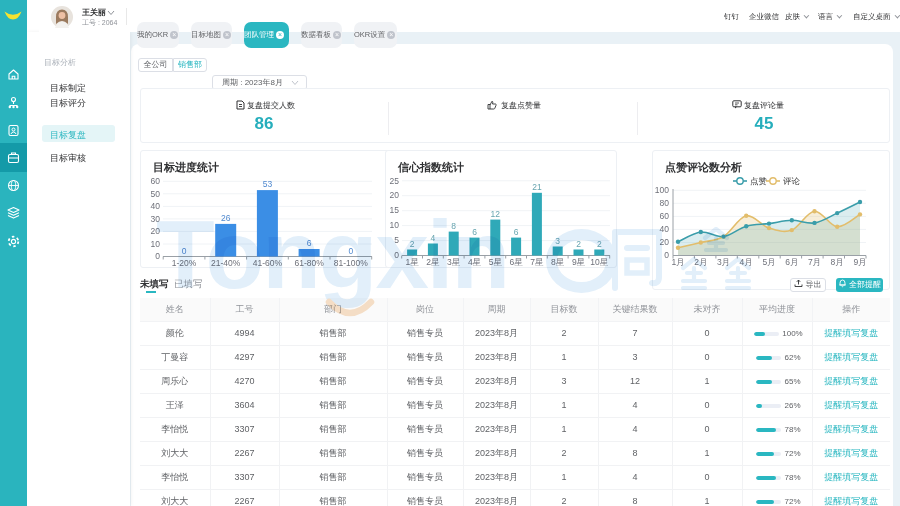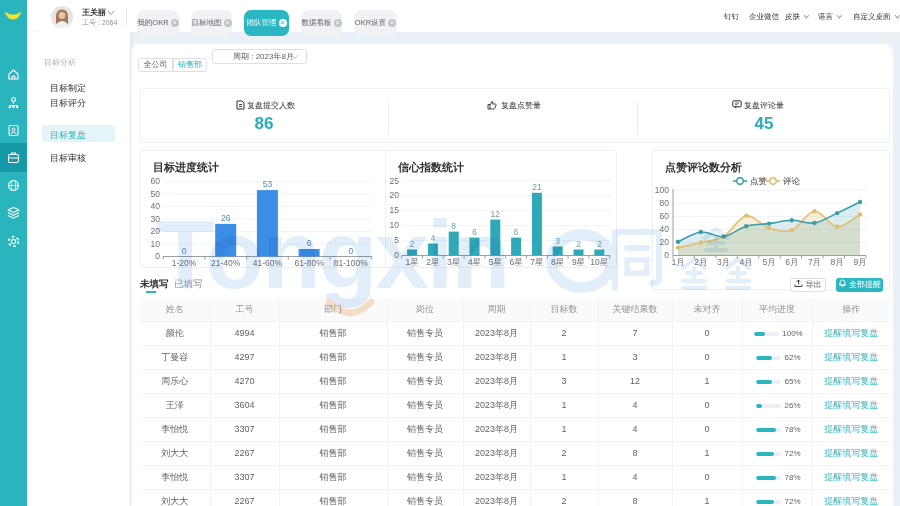--- a/index.html
+++ b/index.html
@@ -8,32 +8,32 @@
 #iconbar .ic { position:absolute; left:6px; width:15px; height:15px; }
 #icsel { position:absolute; left:0; top:143px; width:27px; height:29px; background:#149aa8; }
 #header { left:27px; top:0; width:873px; height:32px; background:#fff; z-index:20;margin-left:12px; }
 #subside { left:27px; top:32px; width:103px; height:474px; background:#fff; z-index:10; box-shadow:1px 0 4px rgba(0,0,0,0.06);text-decoration:underline; }
 #mainbg { left:128px; top:32px; width:772px; height:474px; background:#e9f1f6; }
 #card { position:absolute; left:3px; top:12px; width:762px; height:462px; background:#fff; border-radius:8px 8px 0 0; }
 .panel { position:absolute; background:#fff; border:1px solid #edf0f4; border-radius:3px; }
 .hname { position:absolute; left:43px; top:7px; font-size:8px; font-weight:bold; color:#303133; white-space:nowrap; }
 .hid { position:absolute; left:43px; top:18px; font-size:7px; color:#909399; white-space:nowrap; }
 .hdiv { position:absolute; left:87px; top:8px; width:1px; height:17px; background:#e8e8e8; }
-.ntab { position:absolute; top:10px; height:26px; border-radius:7px; background:#f0f2f5; color:#606266; font-size:7.5px; display:flex; align-items:center; justify-content:center; white-space:nowrap; }
+.ntab { position:absolute; top:22px; height:26px; border-radius:7px; background:#f0f2f5; color:#606266; font-size:7.5px; display:flex; align-items:center; white-space:nowrap; }
 .ntab.act { background:#2ab7c1; color:#fff; }
 .cx { display:inline-block; width:8px; height:8px; border-radius:50%; background:#c0c4cc; color:#fff; font-size:7px; line-height:8px; text-align:center; margin-left:2px; }
 .act .cx { background:#fff; color:#2ab7c1; }
 .hlink { position:absolute; top:12px; font-size:7.5px; color:#303133; white-space:nowrap; }
 .caret { display:inline-block; width:4px; height:4px; border-right:1px solid #909399; border-bottom:1px solid #909399; transform:rotate(45deg) translateY(-2px); margin-left:3px; }
 .smh { position:absolute; left:17px; top:25px; font-size:8px; color:#aab0b8; }
 .smi { position:absolute; left:23px; font-size:9px; color:#303133;text-align:center; }
 .smact { position:absolute; left:15px; top:93px; width:73px; height:17px; background:#e4f5f7; border-radius:3px; }
 .fbtn { position:absolute; top:26px; height:14px; background:#fff; border:1px solid #dcdfe6; font-size:8px; line-height:12px; text-align:center; color:#606266; }
 #fsel { color:#2ab7c1; }
-#fdrop { position:absolute; left:84px; top:17px; width:95px; height:15px; background:#fff; border:1px solid #dcdfe6; border-radius:3px; font-size:8px; color:#606266; line-height:13px; padding-left:20px; }
+#fdrop { position:absolute; left:84px; top:43px; width:95px; height:15px; background:#fff; border:1px solid #dcdfe6; border-radius:3px; font-size:8px; color:#606266; line-height:13px; padding-left:9px; }
 .stlab { position:absolute; top:11px; font-size:8px; color:#303133; white-space:nowrap; }
 .stnum { position:absolute; top:25px; width:100px; text-align:center; font-size:17px; font-weight:bold; color:#26aebc; }
 .stdiv { position:absolute; top:13px; width:1px; height:33px; background:#ededf0; }
 .ctitle { position:absolute; top:9px; left:12px; font-size:11px; font-weight:bold; color:#303133; }
 .ttab1 { position:absolute; left:0px; top:6px; font-size:9.5px; font-weight:bold; color:#303133; }
 .ttab2 { position:absolute; left:34px; top:6px; font-size:9.5px; color:#909399; }
 .tuline { position:absolute; left:6px; top:19px; width:10px; height:2px; background:#2ab7c1; }
 #btnexp { position:absolute; left:650px; top:6px; width:36px; height:14px; border:1px solid #dcdfe6; border-radius:3px; background:#fff; font-size:8px; color:#606266; line-height:12px; text-align:center; }
 #btnall { position:absolute; left:696px; top:6px; width:47px; height:14px; border-radius:3px; background:#2ab7c1; font-size:8px; color:#fff; line-height:14px; text-align:center; }
 table { position:absolute; left:0; top:26px; border-collapse:collapse; table-layout:fixed; width:750px; }

